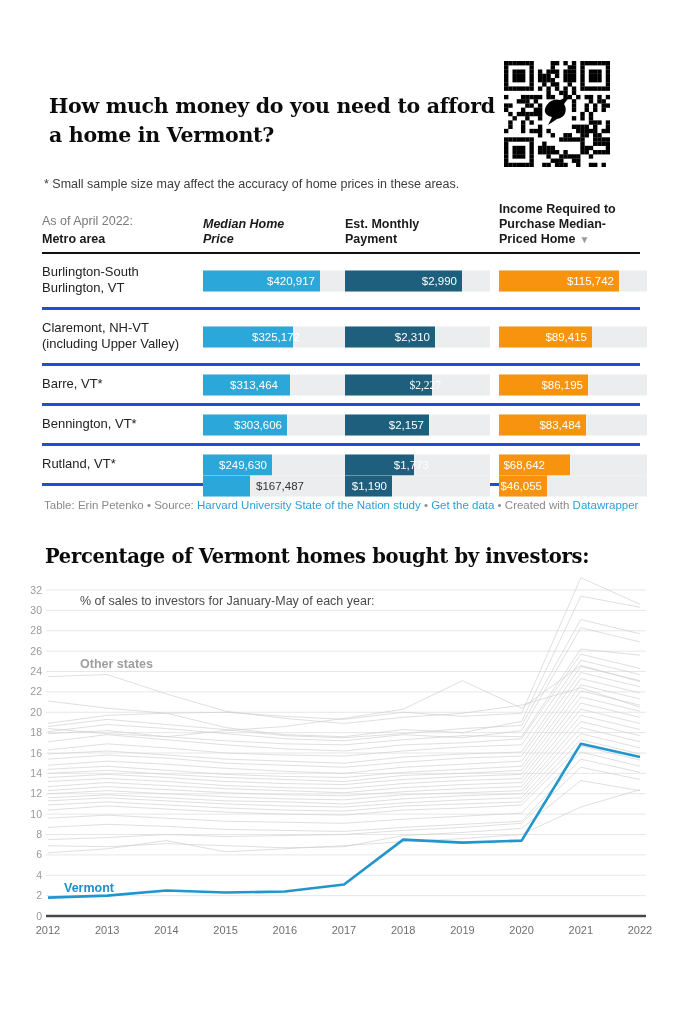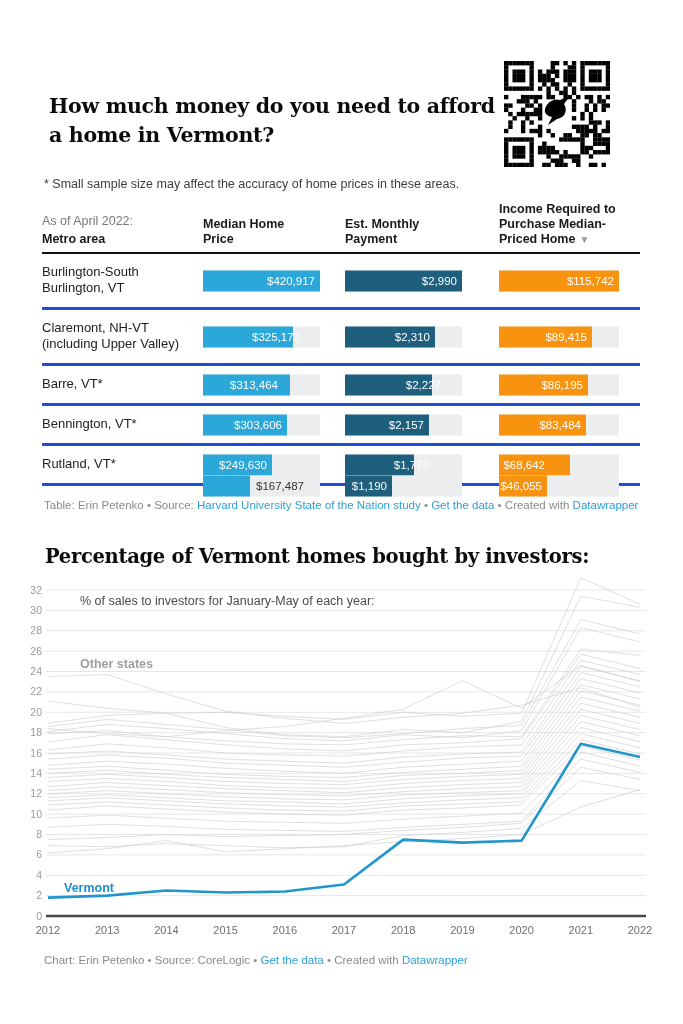--- a/index.html
+++ b/index.html
@@ -9,31 +9,31 @@
   
   .qr{position:absolute;top:57px;left:504px;width:106px;height:106px;}
   h1.tbl-title{margin:4px;padding:88px 180px 0 45px;font-family:"DejaVu Serif","Liberation Serif",serif;
     font-weight:700;font-size:20.5px;line-height:29px;color:#0b0b0b;letter-spacing:-0.3px;}
   .note{margin:27px 0 0 44px;font-size:12.5px;color:#3d3d3d;}
 
   .thead{position:relative;margin:9px 43px 0 42px;height:52px;font-size:12.5px;}
   .thead .hc{position:absolute;bottom:5px;line-height:15px;font-weight:700;color:#1a1a1a;}
   .hc1{left:0;width:150px;}
   .asof{display:block;font-weight:400;color:#7a7a7a;margin-bottom:3px;}
-  .hc2{left:161px;width:105px;}
+  .hc2{left:161px;width:105px;font-style:italic;}
   .hc3{left:303px;width:105px;}
   .hc4{left:457px;width:132px;}
   .sort-arrow{color:#9a9a9a;font-size:10px;margin-left:4px;}
   .head-rule{margin:0 43px 0 42px;border-top:2px solid #111;}
 
   .tbody{margin:0 43px 0 42px;}
   .trow{position:relative;border-bottom:3px solid #1d4ed8;}
   .trow:last-child{border-bottom:none;}
   .metro{display:block;width:152px;padding:10px 0 11px;font-size:13px;line-height:16px;color:#222;}
-  .cell{position:absolute;top:50%;transform:translateY(-50%);height:21px;}
+  .cell{position:absolute;top:50%;transform:translateY(-50%);height:21px;padding-left:28px;}
   .cell.c2{left:161px;width:117px;}
   .cell.c3{left:303px;width:117px;}
   .cell.c4{left:457px;width:120px;}
   .track{position:absolute;inset:0;background:#ebedee;}
   .bar{position:absolute;left:0;top:0;bottom:0;}
   .bar-label{position:absolute;top:0;height:21px;line-height:21px;font-size:11.5px;color:#fff;white-space:nowrap;}
   .bar-label.inside{text-align:right;padding-right:5px;}
   .bar-label.outside{color:#333;padding-left:6px;}
 
   .credit{margin:13px 0 0 44px;font-size:11.5px;color:#8a8a8a;}
@@ -407,21 +407,21 @@
         <div class="trow">
           <span class="metro">Barre, VT*</span>
           <div class="cell c2">
             <div class="track"></div>
             <div class="bar" style="width: 87px; background: rgb(44, 167, 218);"></div>
             <span class="bar-label inside" style="left: 0px; width: 80px; box-sizing: border-box; border-radius: 7px;">$313,464</span>
           </div>
           <div class="cell c3">
             <div class="track"></div>
             <div class="bar" style="width: 87px; background: rgb(30, 95, 126);"></div>
-            <span class="bar-label inside" style="left: 0px; width: 101px; box-sizing: border-box;">$2,227</span>
+            <span class="bar-label inside" style="left: 0px; width: 101px; box-sizing: border-box; font-family: Liberation Serif, serif;">$2,227</span>
           </div>
           <div class="cell c4">
             <div class="track"></div>
             <div class="bar" style="width: 89px; background: rgb(248, 147, 15);"></div>
             <span class="bar-label inside" style="left: 0px; width: 89px; box-sizing: border-box;">$86,195</span>
           </div>
         </div>
         <div class="trow">
           <span class="metro">Bennington, VT*</span>
           <div class="cell c2">
@@ -556,16 +556,15 @@
           <polyline points="48,255.36875 107.2,252.3125 166.4,254.35 225.6,257.40625 284.8,258.425 344,259.44375 403.2,255.36875 462.4,252.3125 521.6,249.25625 580.8,187.11249999999998 640,200.35625000000002" fill="none" stroke="#cccccc" stroke-width="1" opacity="0.62"></polyline>
           <polyline points="48,267.59375 107.2,265.55625 166.4,262.5 225.6,264.5375 284.8,263.51875 344,262.5 403.2,258.425 462.4,255.36875 521.6,251.29375 580.8,195.26250000000002 640,207.48749999999998" fill="none" stroke="#cccccc" stroke-width="1" opacity="0.62"></polyline>
           <polyline points="48,273.70625 107.2,274.725 166.4,271.66875 225.6,273.70625 284.8,275.74375 344,274.725 403.2,263.51875 462.4,260.4625 521.6,256.3875 580.8,208.50625 640,218.69375" fill="none" stroke="#cccccc" stroke-width="1" opacity="0.62"></polyline>
           <polyline points="48,280.8375 107.2,276.7625 166.4,268.6125 225.6,279.81875 284.8,276.7625 344,273.70625 403.2,269.63125 462.4,266.575 521.6,262.5 580.8,234.99375 640,217.675" fill="none" stroke="#cccccc" stroke-width="1" opacity="0.62"></polyline>
           <polyline points="48,325.6625 107.2,323.625 166.4,318.53125 225.6,320.56875 284.8,319.55 344,312.41875 403.2,267.59375 462.4,270.65 521.6,268.6125 580.8,171.83125 640,185.07500000000002" fill="none" stroke="#2196cc" stroke-width="2.6" stroke-linejoin="round"></polyline>
         </svg>
       <div class="anno">% of sales to investors for January-May of each year:</div>
       <div class="other-states">Other states</div>
       <div class="vermont-label">Vermont</div>
     </div>
-    <p class="credit chart-credit" id="chart-credit"><span>Chart: Erin Petenko • Source: CoreLogic • </span><a href="#">Get the data</a><span> • Created with </span><a href="#">Datawrapper</a></p>
   </section>
 
 </div>
 
 </body></html>

